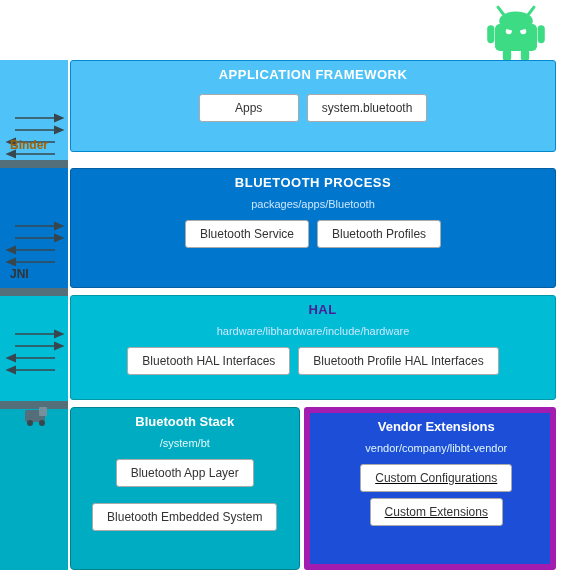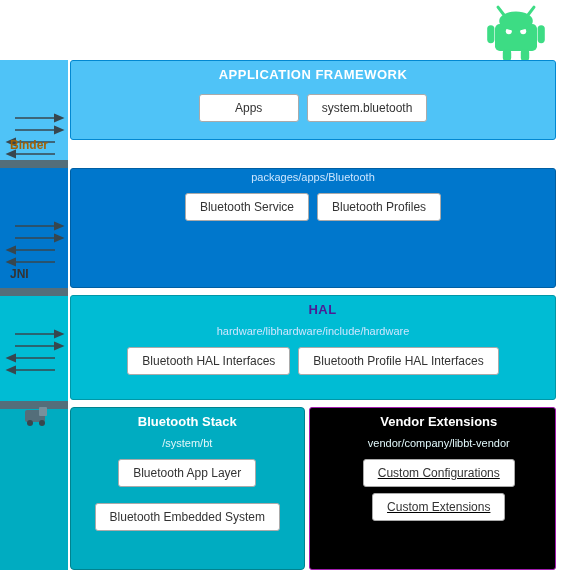--- a/index.html
+++ b/index.html
@@ -54,21 +54,21 @@
     .section {
       position: absolute;
       left: 70px;
       right: 10px;
       border-radius: 3px;
     }
 
     
     .app-framework {
       top: 60px;
-      height: 80px;
+      height: 92px;
       background: #4fc3f7;
       border: 1px solid #0288d1;
     }
 
     .section-title {
       text-align: center;
       padding: 6px;
       font-weight: bold;
       font-size: 13px;
       color: #fff;
@@ -135,22 +135,22 @@
     .bt-stack {
       flex: 1;
       background: #00acc1;
       border: 1px solid #00838f;
       border-radius: 4px;
       margin-right: 4px;
     }
 
     .vendor-ext {
       flex: 1;
-      background: #000000;
-      border: 1px solid #a21caf;
+      background: #1d4ed8;
+      border: 6px solid #a21caf;
       border-radius: 3px;
       padding-left: 13px;
     }
 
     .section-title-bottom {
       text-align: center;
       padding: 6px;
       font-weight: bold;
       font-size: 13px;
       color: #fff;
@@ -263,20 +263,21 @@
 
   <div class="section app-framework">
     <div class="section-title">APPLICATION FRAMEWORK</div>
     <div class="section-content">
       <div class="box">Apps</div>
       <div class="box">system.bluetooth</div>
     </div>
   </div>
 
   <div class="section bt-process">
+    <div class="section-title">BLUETOOTH PROCESS</div>
     <div class="sub-label">packages/apps/Bluetooth</div>
     <div class="section-content">
       <div class="box">Bluetooth Service</div>
       <div class="box">Bluetooth Profiles</div>
     </div>
   </div>
 
   <div class="section hal-section">
     <div class="section-title dark">HAL</div>
     <div class="sub-label">hardware/libhardware/include/hardware</div>

